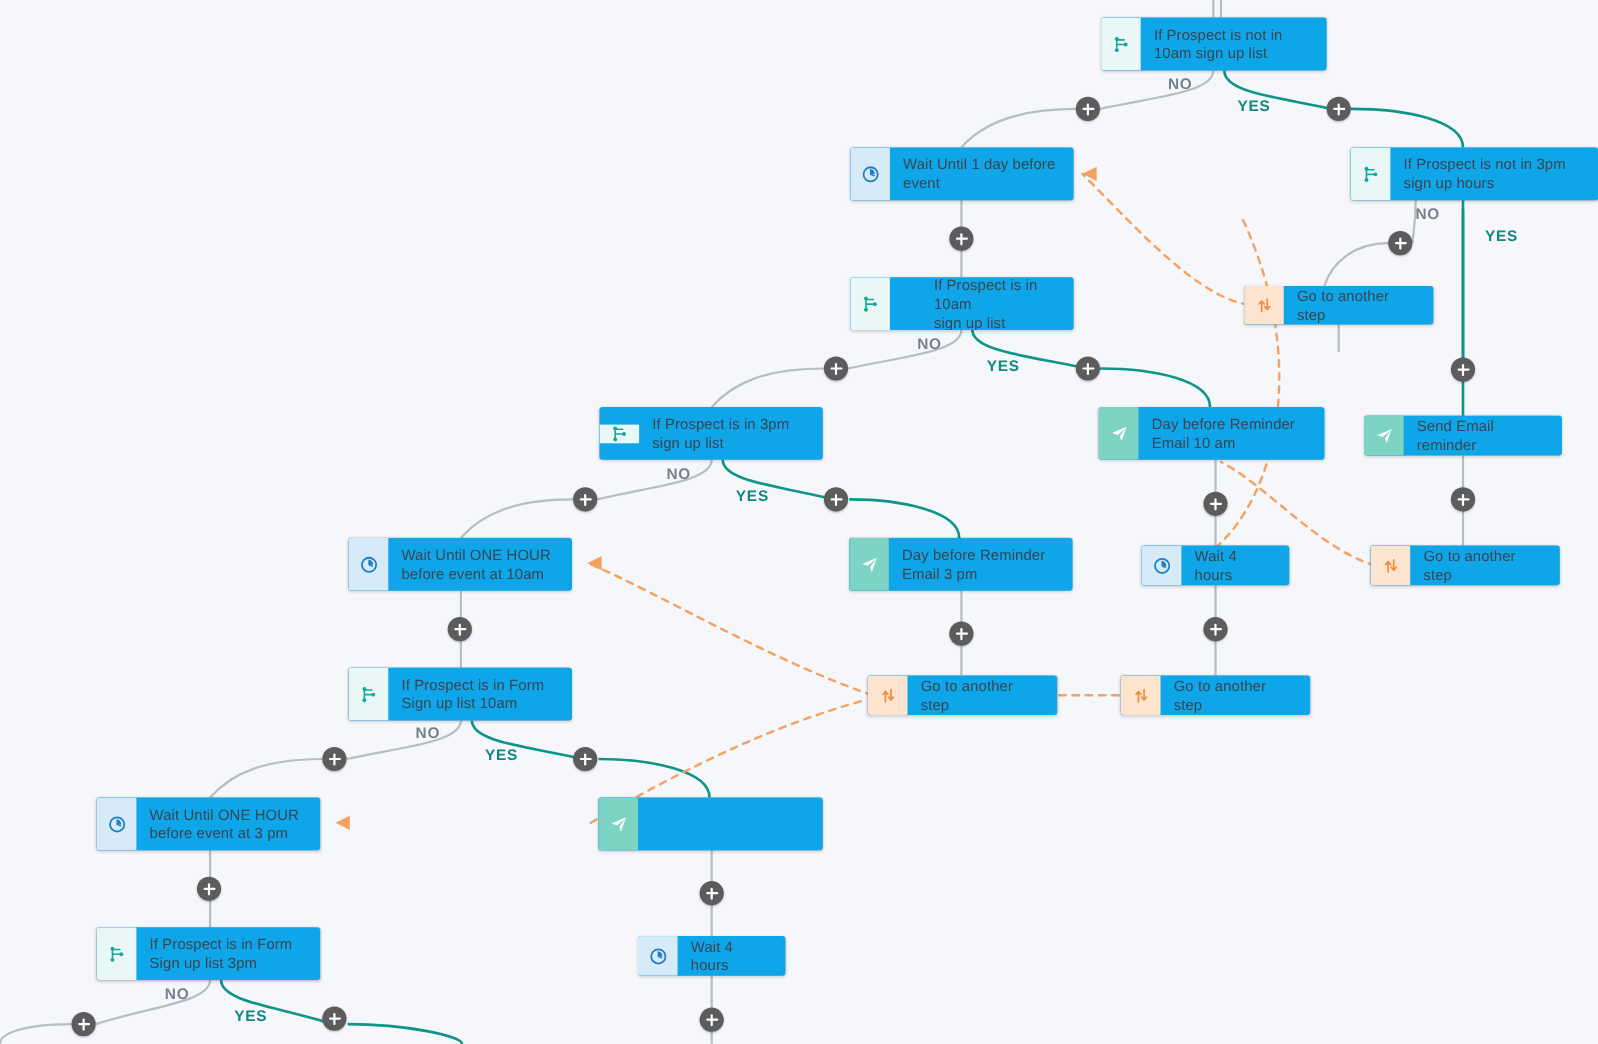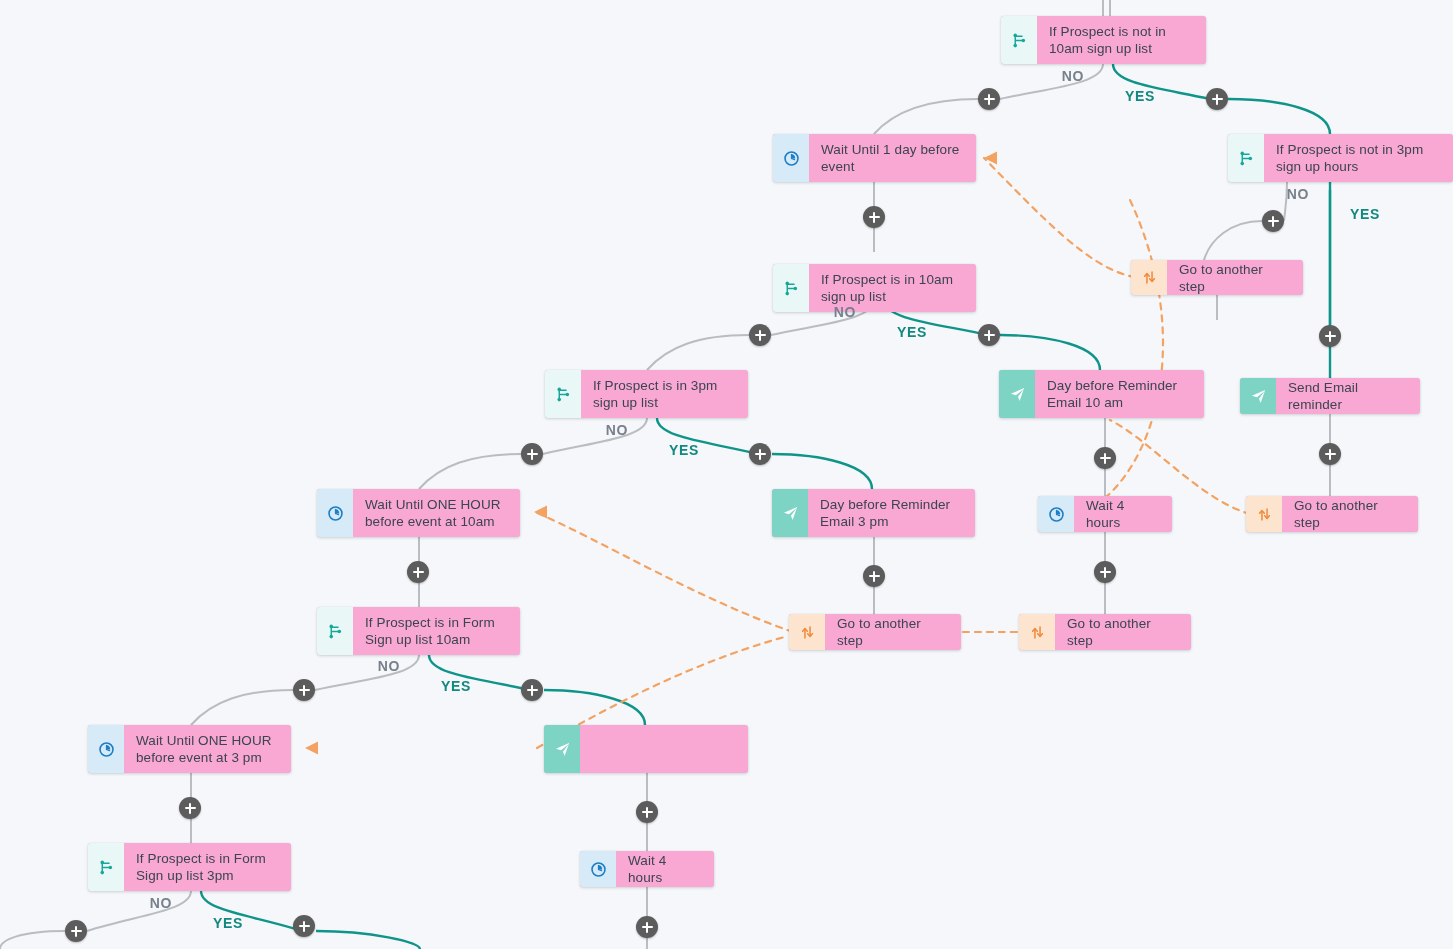--- a/index.html
+++ b/index.html
@@ -20,21 +20,21 @@
     left: 0;
     top: 0;
     width: 1453px;
     height: 949px;
     pointer-events: none;
   }
   .node {
     position: absolute;
     display: flex;
     align-items: stretch;
-    background: #f9a8d4;
+    background: #0ea5e9;
     border-radius: 3px;
     box-shadow: 0 1px 3px rgba(35,45,60,0.18), 0 0 1px rgba(35,45,60,0.12);
     box-sizing: border-box;
     overflow: hidden;
   }
   .node-ico {
     flex: 0 0 auto;
     width: 36px;
     display: flex;
     align-items: center;
@@ -187,21 +187,21 @@
           <svg width="17" height="17" viewBox="0 0 20 20">
             <path d="M5 5 L5 15 M5 10 L13 10 M5 5 L13 5" stroke="#14a79a" stroke-width="1.7" fill="none" stroke-linecap="round"></path>
             <circle cx="5" cy="4" r="2.1" fill="#14a79a"></circle>
             <circle cx="5" cy="16" r="2.1" fill="#14a79a"></circle>
             <circle cx="14.5" cy="10" r="2.1" fill="#14a79a"></circle>
           </svg>
         </div>
         <div class="node-lbl">If Prospect is not in 3pm
 sign up hours</div>
       </div>
-      <div class="node t-branch" style="left: 773px; top: 264px; width: 203px; height: 48px;">
+      <div class="node t-branch" style="left: 773px; top: 252px; width: 203px; height: 48px; gap: 28px;">
         <div class="node-ico">
           <svg width="17" height="17" viewBox="0 0 20 20">
             <path d="M5 5 L5 15 M5 10 L13 10 M5 5 L13 5" stroke="#14a79a" stroke-width="1.7" fill="none" stroke-linecap="round"></path>
             <circle cx="5" cy="4" r="2.1" fill="#14a79a"></circle>
             <circle cx="5" cy="16" r="2.1" fill="#14a79a"></circle>
             <circle cx="14.5" cy="10" r="2.1" fill="#14a79a"></circle>
           </svg>
         </div>
         <div class="node-lbl">If Prospect is in 10am
 sign up list</div>
@@ -210,21 +210,21 @@
         <div class="node-ico">
           <svg width="17" height="17" viewBox="0 0 20 20">
             <path d="M7 16.5 L7 6.2" stroke="#f08a3c" stroke-width="1.8" fill="none" stroke-linecap="round"></path>
             <path d="M4.3 8.6 L7 5.4 L9.7 8.6" stroke="#f08a3c" stroke-width="1.8" fill="none" stroke-linecap="round" stroke-linejoin="round"></path>
             <path d="M13 3.5 L13 13.8" stroke="#f08a3c" stroke-width="1.8" fill="none" stroke-linecap="round"></path>
             <path d="M10.3 11.4 L13 14.6 L15.7 11.4" stroke="#f08a3c" stroke-width="1.8" fill="none" stroke-linecap="round" stroke-linejoin="round"></path>
           </svg>
         </div>
         <div class="node-lbl">Go to another step</div>
       </div>
-      <div class="node t-branch" style="left: 545px; top: 370px; width: 203px; height: 48px;">
+      <div class="node t-branch" style="left: 545px; top: 370px; width: 203px; height: 48px; align-items: center;">
         <div class="node-ico">
           <svg width="17" height="17" viewBox="0 0 20 20">
             <path d="M5 5 L5 15 M5 10 L13 10 M5 5 L13 5" stroke="#14a79a" stroke-width="1.7" fill="none" stroke-linecap="round"></path>
             <circle cx="5" cy="4" r="2.1" fill="#14a79a"></circle>
             <circle cx="5" cy="16" r="2.1" fill="#14a79a"></circle>
             <circle cx="14.5" cy="10" r="2.1" fill="#14a79a"></circle>
           </svg>
         </div>
         <div class="node-lbl">If Prospect is in 3pm
 sign up list</div>

